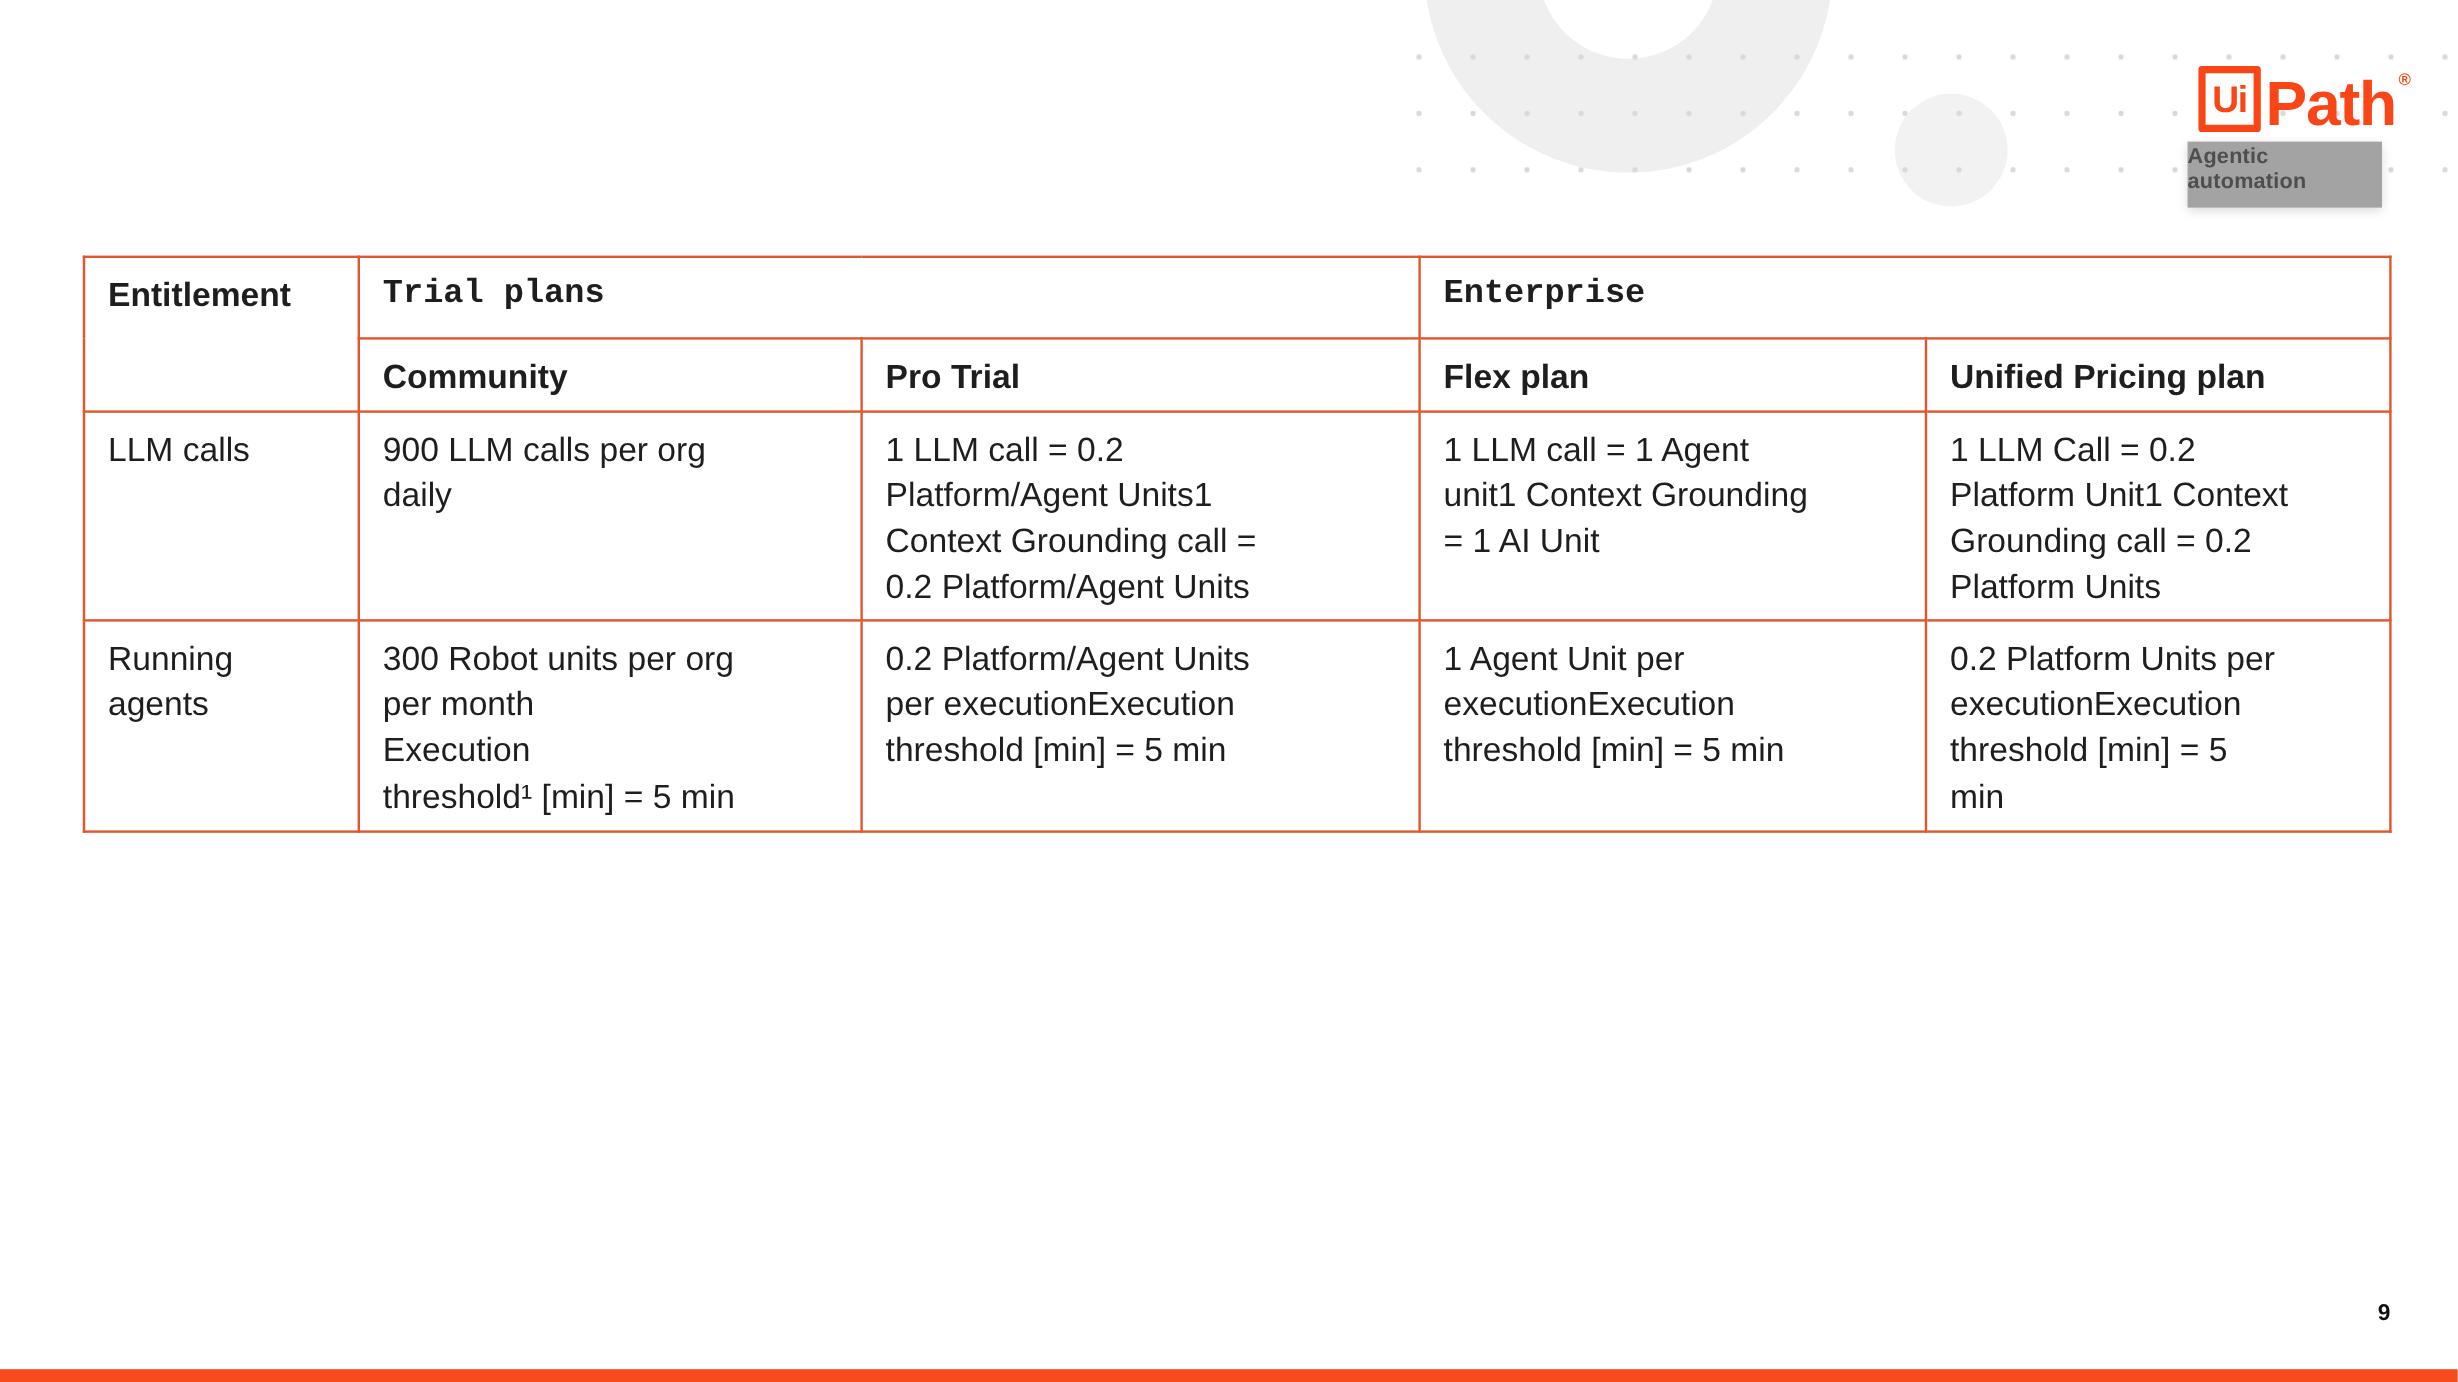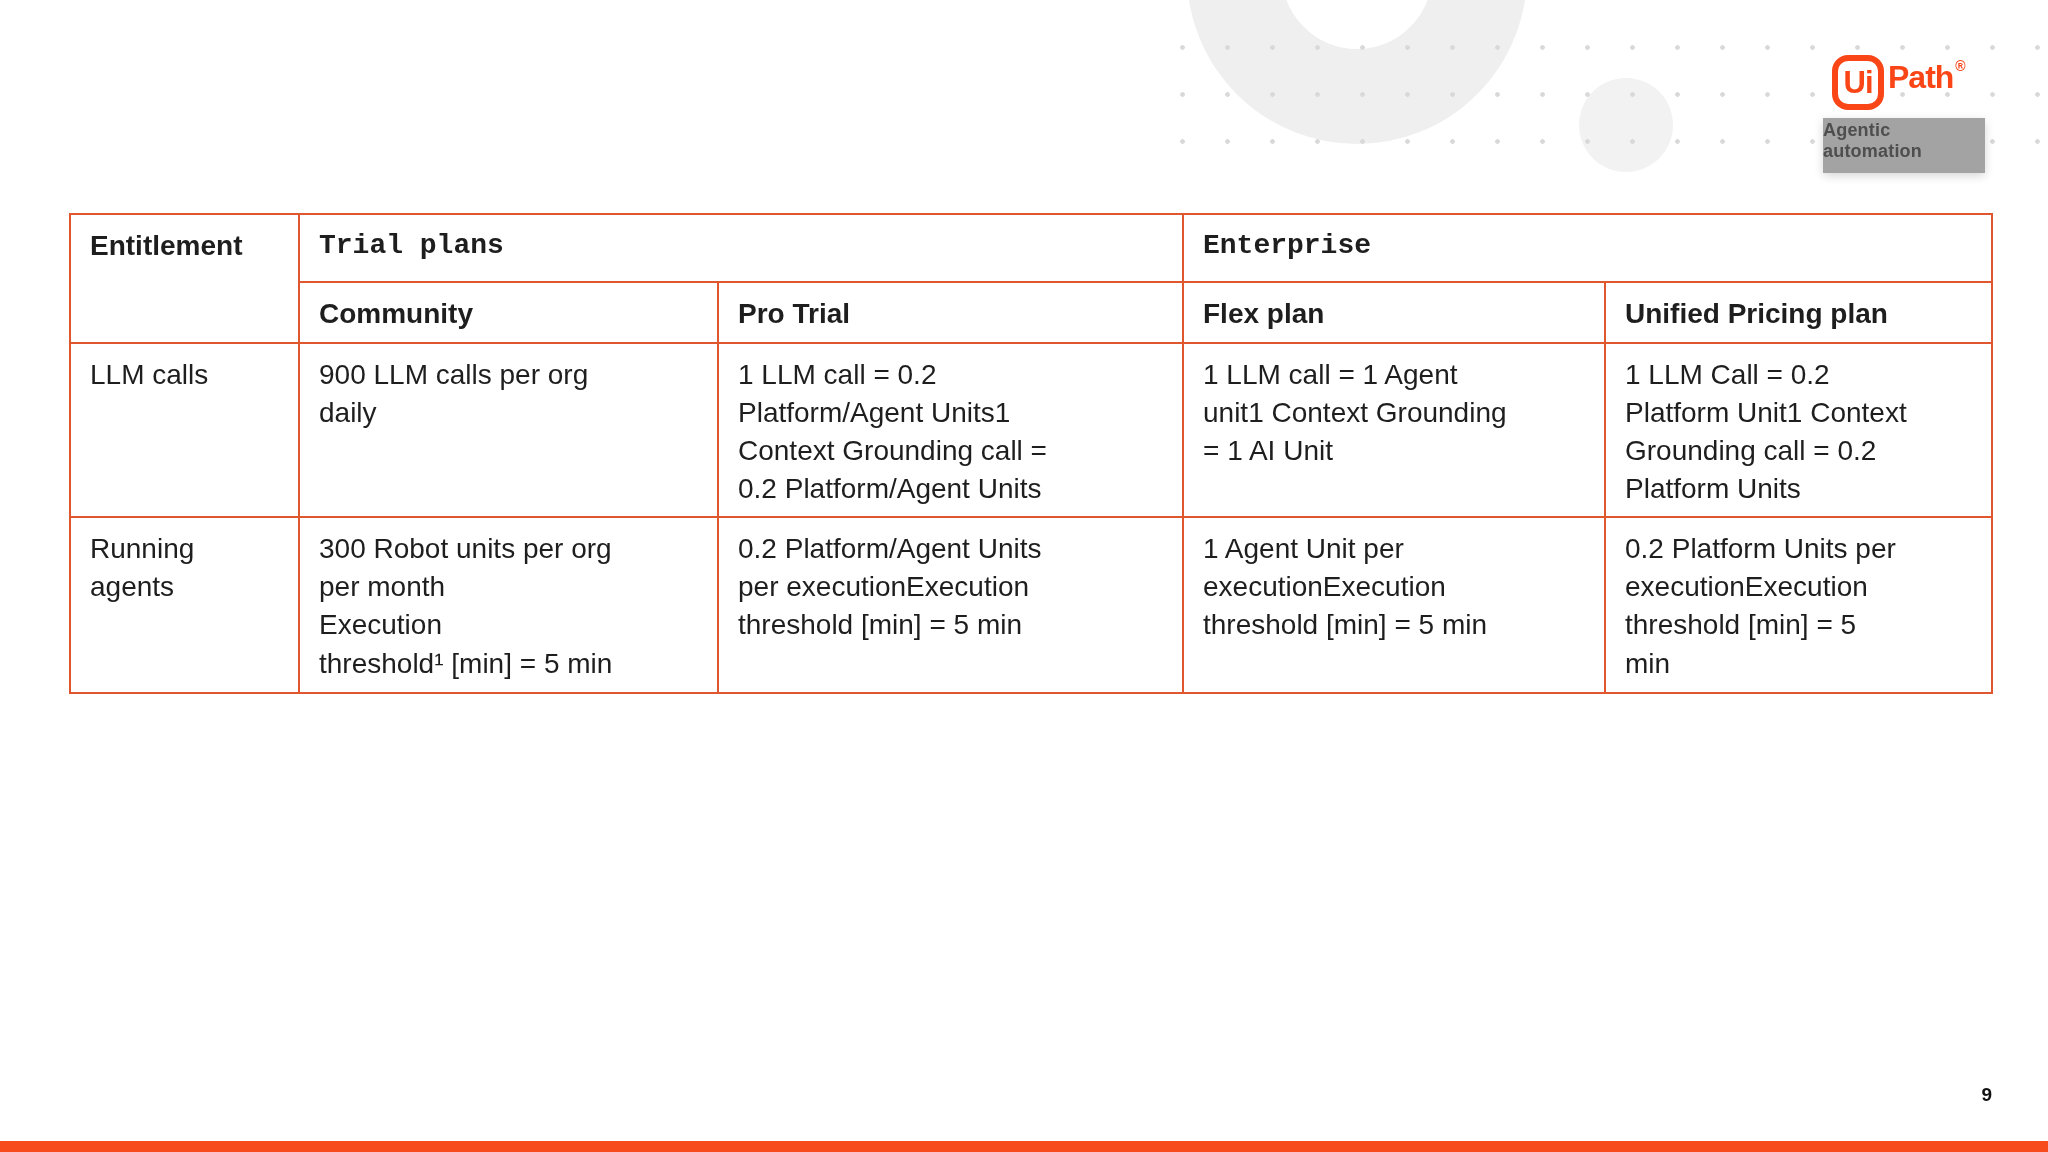--- a/index.html
+++ b/index.html
@@ -50,28 +50,28 @@
     display:flex;align-items:center;justify-content:center;
     padding-bottom:9px;z-index:1;
   }
   .logo-tagline{
     font-size:18px;font-weight:bold;color:#4e4e4e;letter-spacing:0.2px;
   }
   .logo-mark{
     position:absolute;left:9px;top:0;display:flex;align-items:flex-start;z-index:2;
   }
   .logo-ui-box{
-    width:52px;height:55px;border:6px solid var(--accent-orange);border-radius:16px;
+    width:52px;height:55px;border:6px solid var(--accent-orange);border-radius:3px;
     display:flex;align-items:center;justify-content:center;background:#fff;
   }
   .logo-ui{
     color:var(--accent-orange);font-weight:bold;font-size:31px;letter-spacing:-1px;
   }
   .logo-path{
-    color:var(--accent-orange);font-weight:bold;font-size:32px;letter-spacing:-1px;
+    color:var(--accent-orange);font-weight:bold;font-size:52px;letter-spacing:-1px;
     line-height:1;margin-left:4px;margin-top:6px;
   }
   .logo-reg{
     color:var(--accent-orange);font-weight:bold;font-size:14px;margin-left:2px;margin-top:3px;
   }
 
   
   table.license{
     position:absolute;left:69px;top:213px;width:1922px;
     border-collapse:collapse;table-layout:fixed;z-index:3;

